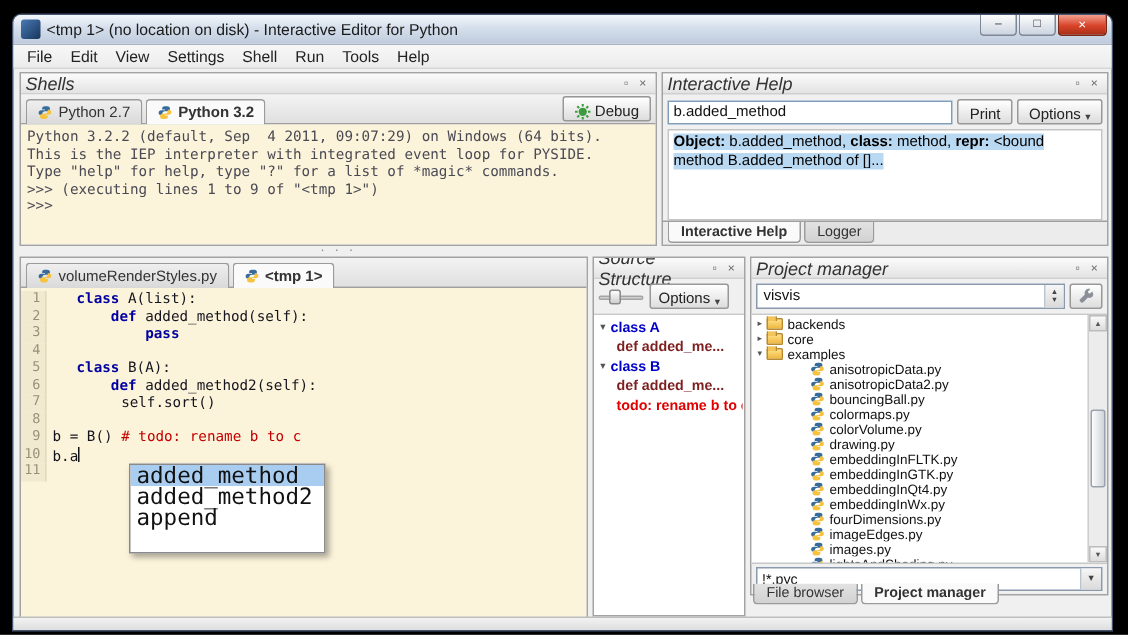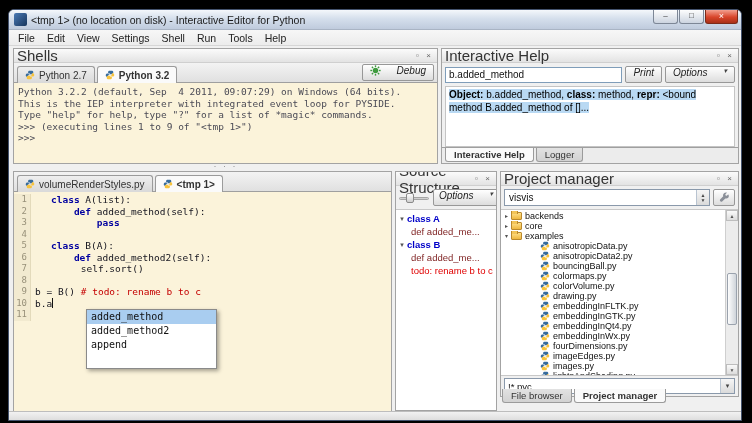--- a/index.html
+++ b/index.html
@@ -30,42 +30,42 @@
   .menubar { height:16px; background:linear-gradient(#f7f7f7,#ececec);
              border-bottom:1px solid #d6d6d6; display:flex; align-items:center; padding:0 3px; }
   .menu-item { font-size:10.5px; color:#222; padding:1px 6px; }
 
   
   .panel { position:absolute; border:1px solid #a3a3a3; background:#f0f0f0;
            display:flex; flex-direction:column; overflow:hidden; }
   .panel-head { height:14px; background:linear-gradient(#fbfbfb,#e3e3e3);
                 border-bottom:1px solid #cfcfcf; display:flex; align-items:center;
                 padding:0 3px; flex:none; }
-  .panel-head .ph-title { flex:1; font-size:15px; color:#333; }
+  .panel-head .ph-title { flex:1; font-size:12px; color:#333;font-style:italic; }
   .ph-btn { width:11px; font-size:8px; color:#666; text-align:center; line-height:11px; }
 
   
   .tabbar { display:flex; align-items:flex-end; height:20px; padding:2px 3px 0;
             background:linear-gradient(#f3f3f3,#e0e0e0); border-bottom:1px solid #9f9f9f; flex:none; }
   .tab { display:flex; align-items:center; gap:3px; height:17px; padding:0 7px;
          font-size:10px; color:#333; border:1px solid #9b9b9b; border-bottom:none;
          border-radius:3px 3px 0 0; background:linear-gradient(#efefef,#d9d9d9); margin-right:2px;
          position:relative; top:1px; white-space:nowrap; }
   .tab.active { background:#fafafa; font-weight:bold; z-index:2; }
   .btabbar { display:flex; align-items:flex-start; height:16px; padding:0 3px;
              background:#ececec; border-top:1px solid #9f9f9f; flex:none; }
   .btab { height:14px; padding:0 8px; font-size:9.5px; color:#333; border:1px solid #9b9b9b;
           border-top:none; border-radius:0 0 3px 3px; background:linear-gradient(#e2e2e2,#d2d2d2);
           margin-right:2px; line-height:13px; white-space:nowrap; }
   .btab.active { background:#fafafa; font-weight:bold; }
 
   
-  .btn { display:inline-flex; align-items:flex-start; gap:16px; height:17px; padding:0 7px;
+  .btn { display:inline-flex; align-items:flex-end; gap:3px; height:17px; padding:0 7px;
          font-size:10px; color:#222; border:1px solid #989898; border-radius:2px;
-         background:linear-gradient(#ffffff,#dddddd); white-space:nowrap;font-style:italic; }
+         background:linear-gradient(#ffffff,#dddddd); white-space:nowrap; }
   .dd-arrow { font-size:7px; color:#444; }
   .text-input { height:16px; border:1px solid #7f9db9; background:#fff; font-size:10px;
                 padding:0 3px; font-family:"Liberation Sans",sans-serif; color:#111; min-width:0; }
 
   
   .shells-panel { left:4px; top:38px; width:425px; height:116px; }
   .debug-btn { margin-left:auto; margin-bottom:1px; }
   .shell-output { flex:1; background:#fbf3da; font-family:"DejaVu Sans Mono",monospace;
                   font-size:9.5px; color:#4a4a55; padding:3px 4px; overflow:hidden; }
   .sh-line { height:11.5px; line-height:11.5px; white-space:pre; }
@@ -88,37 +88,37 @@
                font-family:"DejaVu Sans Mono",monospace; font-size:9.5px; padding-top:2px; }
   .cl { display:flex; height:11.5px; line-height:11.5px; white-space:pre; }
   .ln { width:17px; flex:none; text-align:right; padding-right:3px; color:#98917a;
         background:#f2ead0; border-right:1px solid #e3dabb; margin-right:4px; font-size:9px; }
   .tk-kw { color:#0000a0; font-weight:bold;margin-left:16px; }
   .tk-p  { color:#14141e; }
   .tk-c  { color:#c40000; }
   .caret { display:inline-block; width:1px; height:10px; background:#111; vertical-align:-1px; }
   .autocomplete { position:absolute; left:72px; top:117px; width:131px; height:60px;
                   background:#fff; border:1px solid #8a8a8a; box-shadow:2px 2px 4px rgba(0,0,0,.35);
-                  font-size:10px; overflow:hidden; z-index:5; }
+                  font-size:15px; overflow:hidden; z-index:5; }
   .ac-item { height:14px; line-height:14px; padding:0 12px 0 4px; color:#111; white-space:nowrap; }
   .ac-item.selected { background:#a9cdf0; }
 
   
   .source-panel { left:386px; top:161px; width:102px; height:240px; }
   .src-toolbar { display:flex; align-items:center; gap:4px; padding:3px 3px; flex:none; }
   .slider { width:30px; height:12px; position:relative; flex:none; }
   .slider .groove { position:absolute; left:0; right:0; top:5px; height:3px;
                     background:#cfcfcf; border:1px solid #a5a5a5; border-radius:2px; }
   .slider .handle { position:absolute; left:7px; top:1px; width:8px; height:10px;
                     background:linear-gradient(#fdfdfd,#cfcfcf); border:1px solid #8a8a8a; border-radius:2px; }
   .src-tree { flex:1; background:#fff; border-top:1px solid #c8c8c8; padding:2px 1px;
               font-size:9.5px; overflow:hidden; }
   .st-row { height:13px; line-height:13px; white-space:nowrap; overflow:hidden; display:flex; align-items:center; }
   .st-arrow { width:10px; font-size:7px; color:#555; text-align:center; flex:none; }
-  .st-child { padding-left:14px; }
+  .st-child { padding-left:14px;font-weight:bold; }
   .st-class { color:#0000c8; font-weight:bold; }
   .st-def   { color:#7d1f1f; }
   .st-todo  { color:#e00000; }
 
   
   .project-panel { left:491px; top:161px; width:239px; height:226px; }
   .prj-toolbar { display:flex; align-items:center; gap:3px; padding:3px; flex:none; }
   .combo { flex:1; display:flex; align-items:center; height:17px; border:1px solid #8a99ab;
            background:#fff; font-size:10px; padding-left:4px; color:#111; min-width:0; }
   .combo .spin { margin-left:auto; width:13px; height:100%; border-left:1px solid #b9c4d1;

